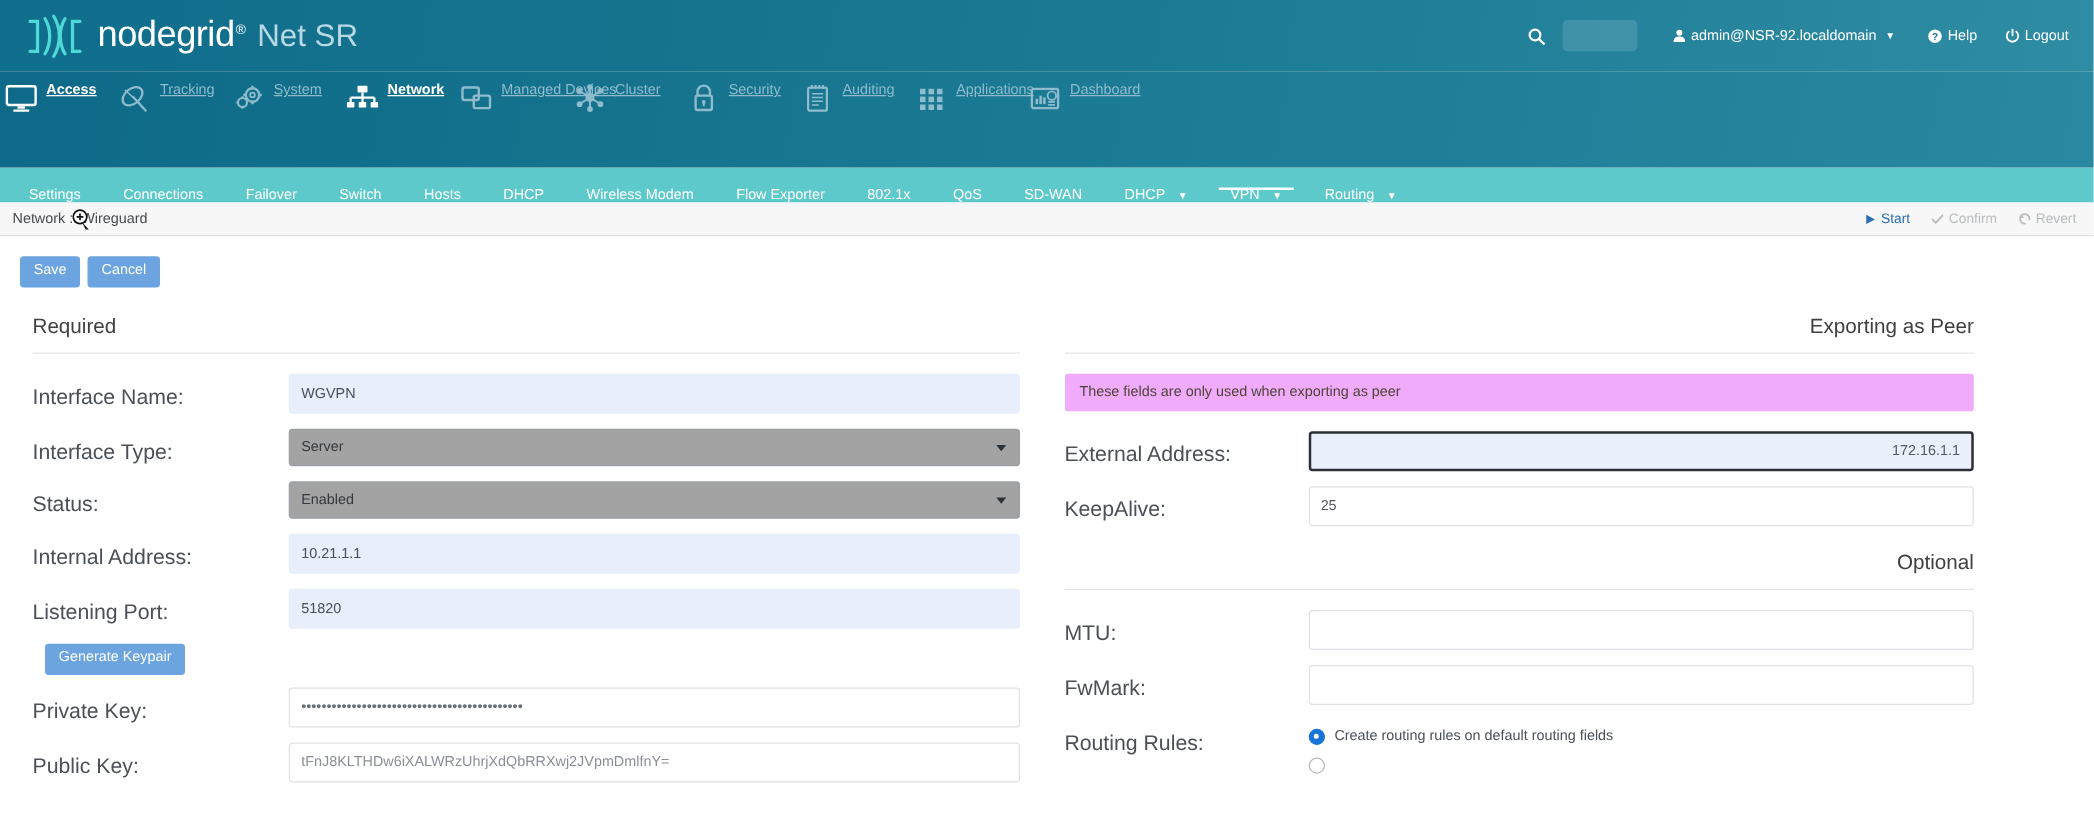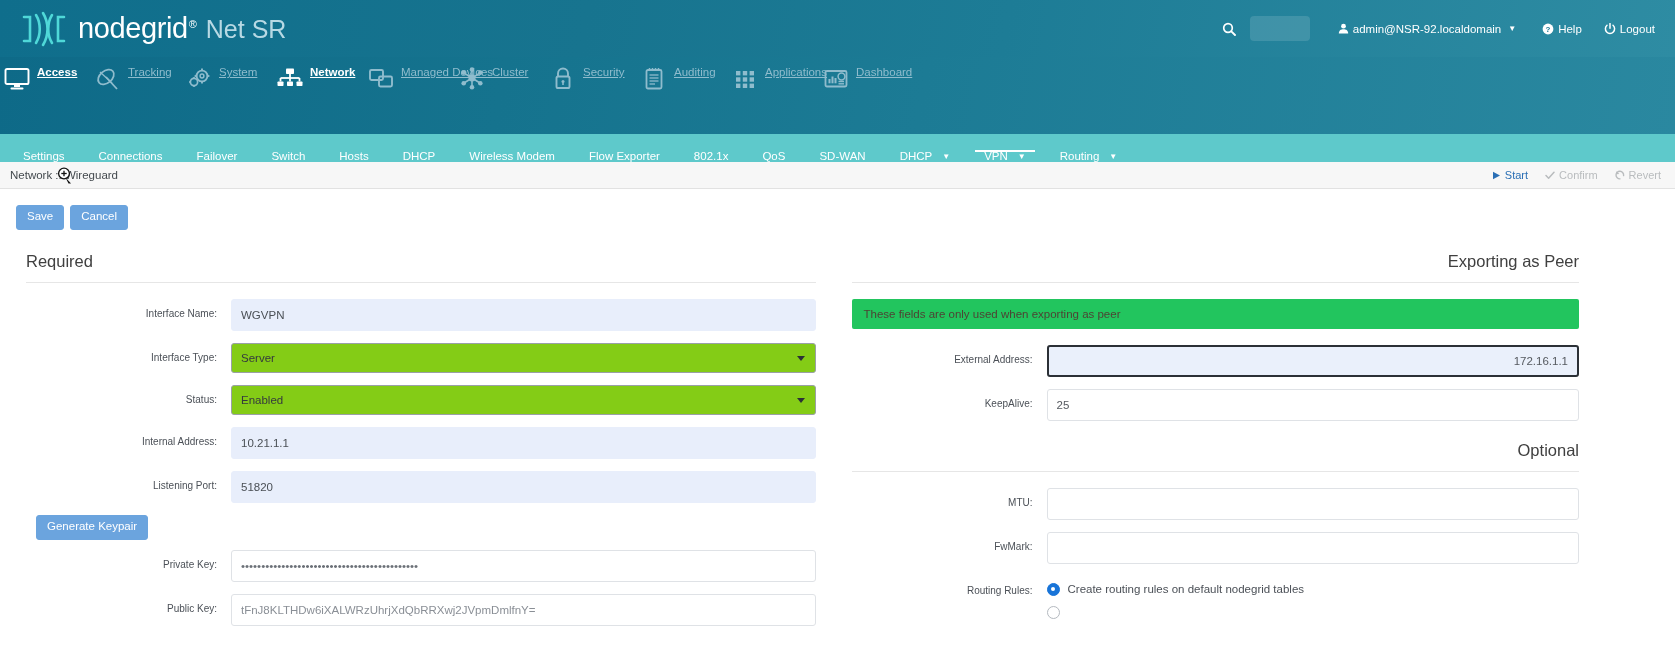--- a/index.html
+++ b/index.html
@@ -149,23 +149,22 @@
   .col.right .sect-title { padding-left: 0; text-align: right; }
 
   .frm { padding-top: 16px; }
   .row {
     display: flex; align-items: flex-start;
     margin-bottom: 12px;
   }
   .row .lbl {
     width: 205px;
     flex: 0 0 205px;
-    text-align: right;
     padding: 9px 14px 0 0;
-    font-size: 10px;
+    font-size: 17px;
     color: #4b5057;
   }
   .col.right .row .lbl { width: 195px; flex: 0 0 195px; }
   .ctl { flex: 1 1 auto; min-width: 0; border-radius: 13px; }
 
   .inp {
     width: 100%;
     height: 32px;
     border: 1px solid #dfe2e6;
     border-radius: 3px;
@@ -185,39 +184,39 @@
     background: #eaf0fb;
     border: 2px solid #2b3036;
     text-align: right;
   }
   .inp.pwd { letter-spacing: 0px; color: #6b7077; }
   .inp.keyval { color: #8a8f96; }
 
   select.inp {
     height: 30px;
     border: 1px solid #9aa0a6;
-    background: #84cc16;
+    background: #a3a3a3;
     color: #35393e;
     -webkit-appearance: none;
     appearance: none;
     padding-right: 26px;
   }
   .selwrap { position: relative; }
   .selwrap::after {
     content: "";
     position: absolute; right: 11px; top: 13px;
     border-left: 4.5px solid transparent;
     border-right: 4.5px solid transparent;
     border-top: 5px solid #2c3136;
     pointer-events: none;
   }
 
   .genbtn-row { margin: 6px 0 10px 10px; }
   .notice {
-    background: #22c55e;
+    background: #f0abfc;
     color: #4d4434;
     font-size: 11.5px;
     padding: 9px 12px;
     border-radius: 2px;
     margin-bottom: 16px;
   }
 
   .radio-row { display: flex; align-items: center; gap: 8px; margin-bottom: 10px; }
   .radio {
     width: 13px; height: 13px; border-radius: 50%;
@@ -648,21 +647,21 @@
           <div class="ctl">
             <input class="inp" type="text" value="" style="">
           </div>
         </div>
 
         <div class="row">
           <div class="lbl">Routing Rules:</div>
           <div class="ctl radio-ctl">
             <div class="radio-row">
               <span class="radio checked"></span>
-              <span class="radio-lbl">Create routing rules on default nodegrid tables</span>
+              <span class="radio-lbl">Create routing rules on default routing fields</span>
             </div>
             <div class="radio-row">
               <span class="radio"></span>
               <span class="radio-lbl"></span>
             </div>
           </div>
         </div>
       </div>
 
     </div>

